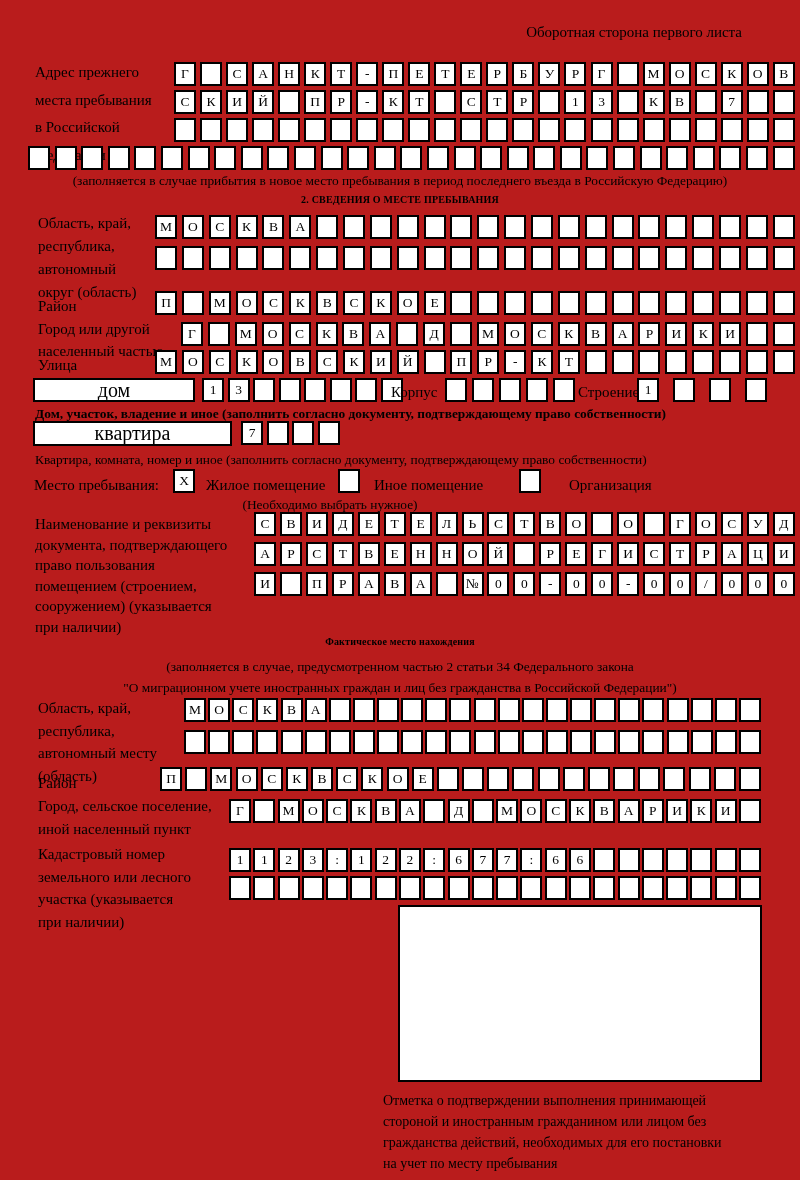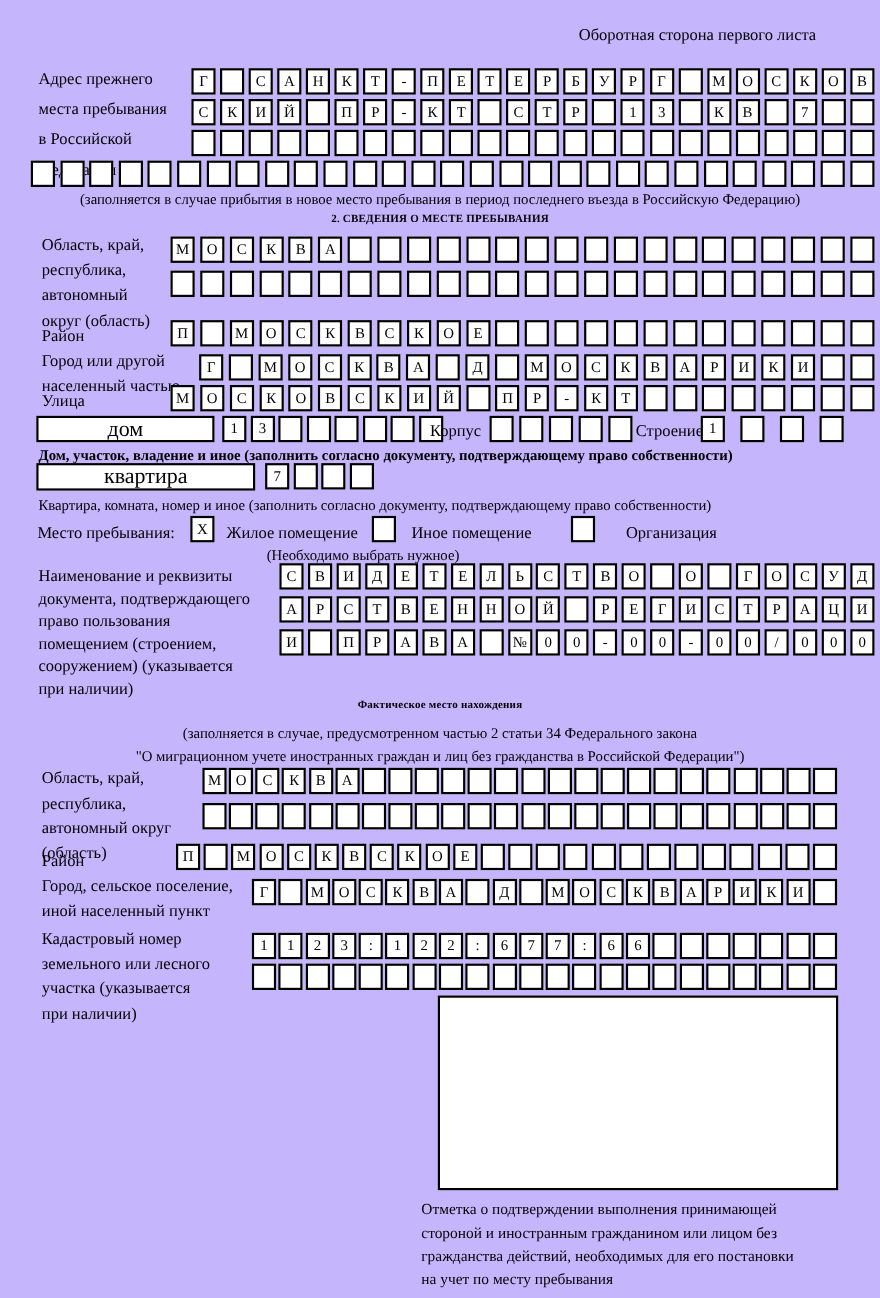--- a/index.html
+++ b/index.html
@@ -1,19 +1,19 @@
 <!DOCTYPE html>
 <html><head>
 <meta charset="utf-8">
 <style>
   html,body{margin:0;padding:0;background:#fff;}
   .page{
     position:relative;
     width:800px;height:1180px;
-    background:#c4b5fd;
+    background:#b91c1c;
     font-family:"Liberation Serif","DejaVu Serif",serif;
     color:#000;
     overflow:hidden;
   }
   .abs{position:absolute;}
   .note{font-size:15px;}
   .label{font-size:15px;line-height:27px;}
   .small{font-size:13.4px;}
   .center{text-align:center;left:0;width:800px;}
   .title{font-size:10px;font-weight:bold;letter-spacing:.2px;}
@@ -446,21 +446,21 @@
       <div class="cell">0</div>
     </div>
 
   <div class="abs title center" style="top:636px;">Фактическое место нахождения</div>
   <div class="abs small center" style="top:659px;">(заполняется в случае, предусмотренном частью 2 статьи 34 Федерального закона</div>
   <div class="abs small center" style="top:680px;">"О миграционном учете иностранных граждан и лиц без гражданства в Российской Федерации")</div>
 
   <div class="abs label lines" style="left:38px;top:697px;line-height:22.5px;">
       <div>Область, край,</div>
       <div>республика,</div>
-      <div>автономный округ</div>
+      <div>автономный месту</div>
       <div>(область)</div>
     </div>
   <div class="boxrow" style="left:184px;top:698px;width:577px;">
       <div class="cell">М</div>
       <div class="cell">О</div>
       <div class="cell">С</div>
       <div class="cell">К</div>
       <div class="cell">В</div>
       <div class="cell">А</div>
       <div class="cell"></div>

